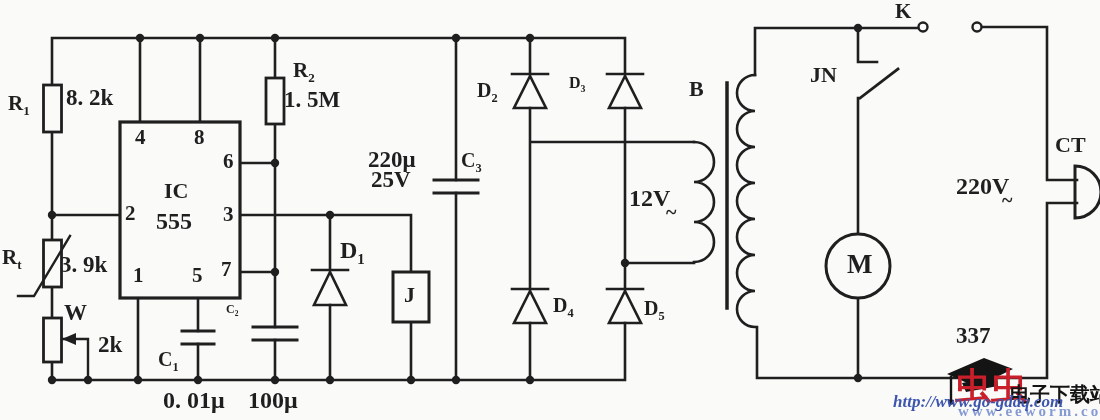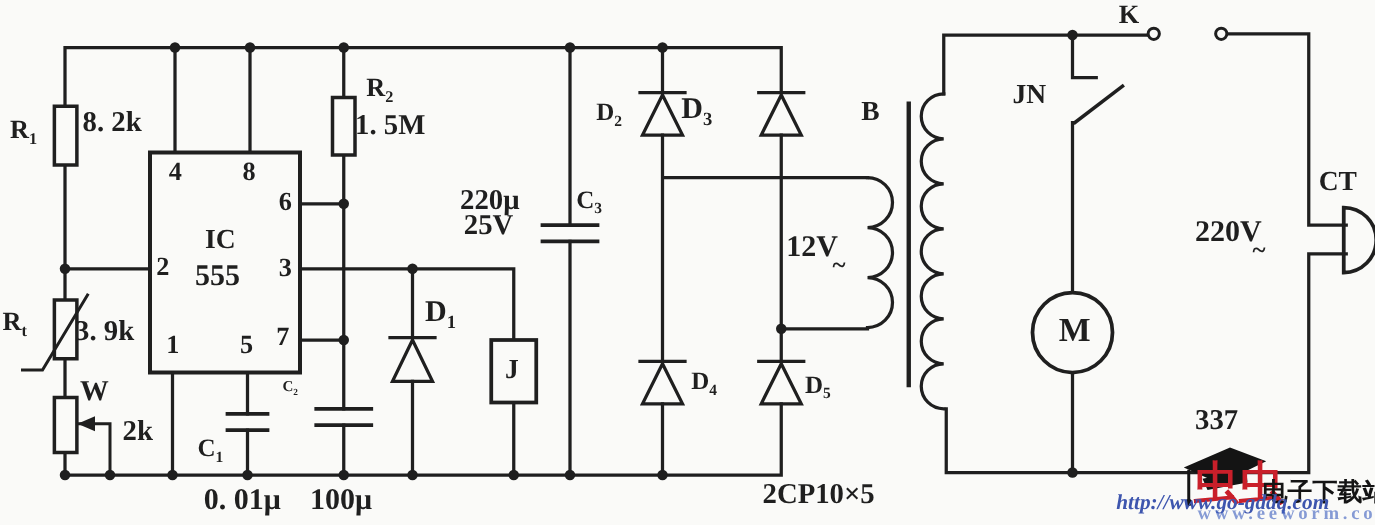--- a/index.html
+++ b/index.html
@@ -163,26 +163,25 @@
   <div class="lbl" style="left:226px;top:303px;font-size:12px"><span>C</span><sub>2</sub></div>
   <div class="lbl" style="left:163px;top:388px;font-size:24px">0. 01μ</div>
   <div class="lbl" style="left:248px;top:388px;font-size:24px">100μ</div>
 
   <div class="lbl" style="left:368px;top:148px;font-size:23px">220μ</div>
   <div class="lbl" style="left:371px;top:168px;font-size:23px">25V</div>
   <div class="lbl" style="left:461px;top:150px;font-size:20px"><span>C</span><sub>3</sub></div>
 
   <div class="lbl" style="left:340px;top:238px;font-size:24px"><span>D</span><sub>1</sub></div>
   <div class="lbl" style="left:477px;top:80px;font-size:20px"><span>D</span><sub>2</sub></div>
-  <div class="lbl" style="left:545px;top:75px;font-size:24px"><span>D</span><sub>3</sub></div>
+  <div class="lbl" style="left:569px;top:75px;font-size:16px"><span>D</span><sub>3</sub></div>
   <div class="lbl" style="left:553px;top:295px;font-size:20px"><span>D</span><sub>4</sub></div>
   <div class="lbl" style="left:644px;top:298px;font-size:20px"><span>D</span><sub>5</sub></div>
 
   <div class="lbl" style="left:404px;top:284px;font-size:22px">J</div>
-  <div class="lbl" style="left:610px;top:383px;font-size:23px">2CP10×5</div>
 
   <div class="lbl" style="left:689px;top:78px;font-size:22px">B</div>
   <div class="lbl" style="left:629px;top:186px;font-size:24px">
     <span>12V</span>
     <span class="tilde" style="left:37px;top:16px;font-size:20px">~</span>
   </div>
 
   <div class="lbl" style="left:895px;top:1px;font-size:21px">K</div>
   <div class="lbl" style="left:810px;top:64px;font-size:22px">JN</div>
 

